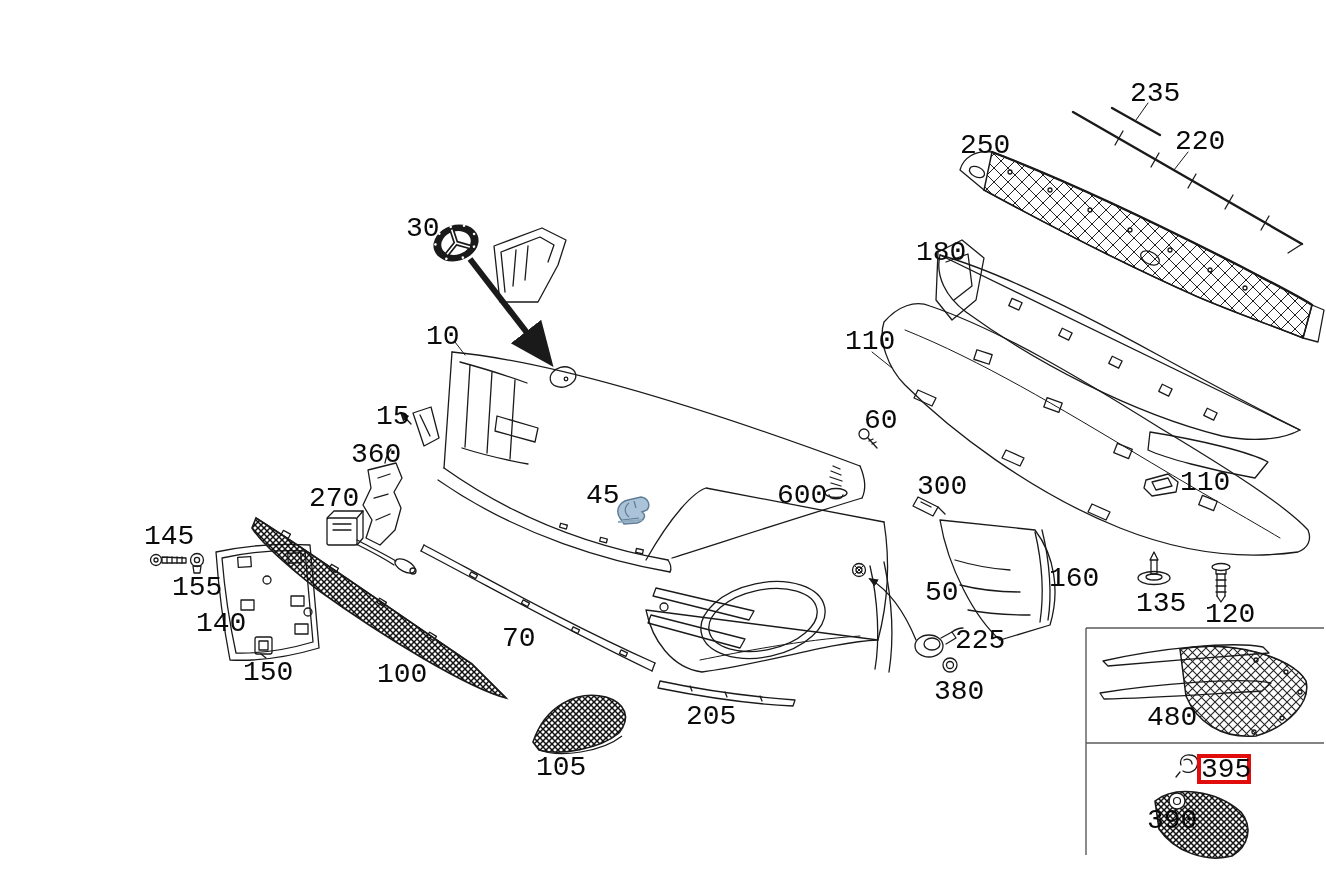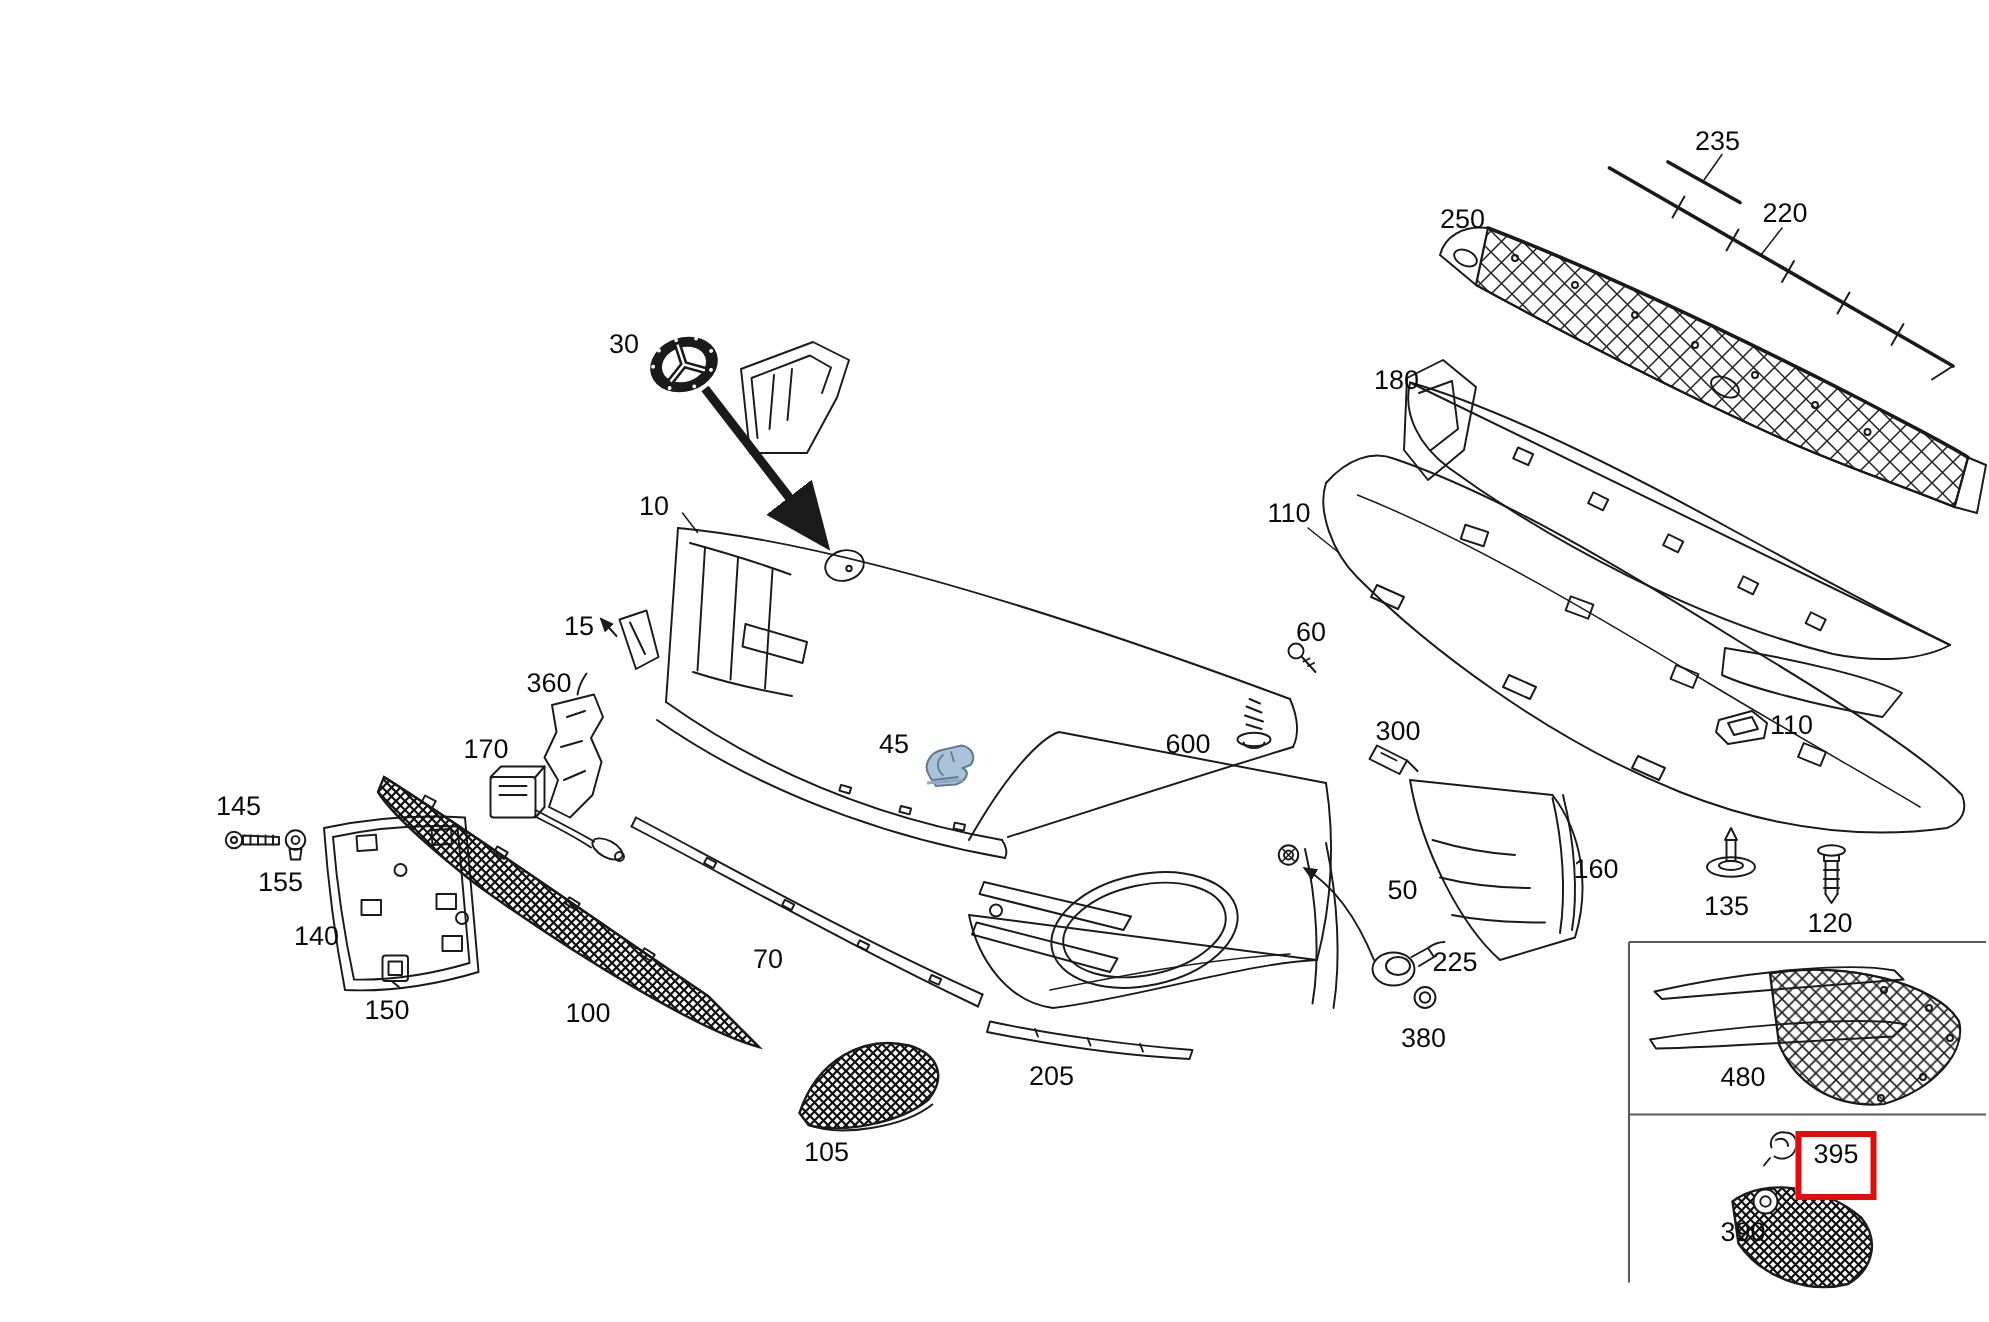--- a/index.html
+++ b/index.html
@@ -8,25 +8,25 @@
     font-family:"Liberation Sans", sans-serif;
   }
   .art{position:absolute;left:0;top:0;width:1326px;height:881px;}
   
   .ln path,.ln line,.ln ellipse,.ln circle,.ln rect,.ln polyline,.ln polygon{
     fill:none;stroke:#1a1a1a;stroke-width:1.3;stroke-linejoin:round;stroke-linecap:round;
   }
   .thin{stroke-width:1 !important;}
   .thick{stroke-width:2.4 !important;}
   .part-label{
-    position:absolute;font-size:18px;line-height:26px;color:#0a0a0a;white-space:nowrap;
-    letter-spacing:0px;cursor:default;
+    position:absolute;font-size:28px;line-height:26px;color:#0a0a0a;white-space:nowrap;
+    letter-spacing:0px;cursor:default;font-family:Liberation Mono, monospace;
   }
   .part-label.highlighted{
-    border:4px solid #e10d0d;box-sizing:border-box;width:54px;height:46px;
+    border:4px solid #e10d0d;box-sizing:border-box;width:54px;height:30px;
     text-align:center;line-height:23px;background:#ffffff;
   }
   .inset-line{stroke:#5a5a5a;stroke-width:1.4;}
 </style>
 </head>
 <body>
 
 <div class="screen">
 
   <svg class="art" viewBox="0 0 1326 881">
@@ -380,19 +380,19 @@
   <div class="part-label" style="left:1049px;top:566px">160</div>
   <div class="part-label" style="left:686px;top:704px">205</div>
   <div class="part-label" style="left:1175px;top:129px">220</div>
   <div class="part-label" style="left:955px;top:628px">225</div>
   <div class="part-label" style="left:934px;top:679px">380</div>
   <div class="part-label" style="left:1130px;top:81px">235</div>
   <div class="part-label" style="left:916px;top:240px">180</div>
   <div class="part-label" style="left:960px;top:133px">250</div>
   <div class="part-label" style="left:917px;top:474px">300</div>
   <div class="part-label" style="left:777px;top:483px">600</div>
-  <div class="part-label" style="left:309px;top:486px">170</div>
+  <div class="part-label" style="left:309px;top:486px">270</div>
   <div class="part-label" style="left:351px;top:442px">360</div>
   <div class="part-label" style="left:1147px;top:705px">480</div>
   <div class="part-label" style="left:1147px;top:808px">390</div>
   <div class="part-label highlighted" style="left:1197px;top:754px">395</div>
 
 </div>
 
 </body></html>

